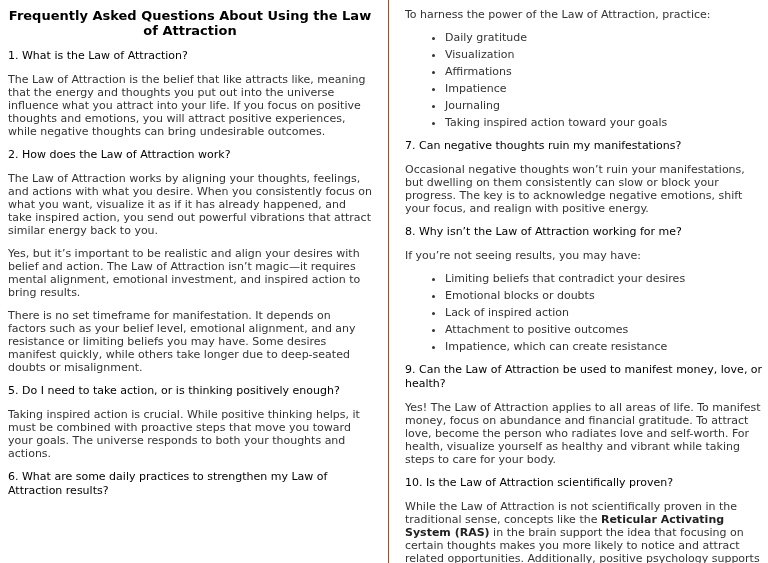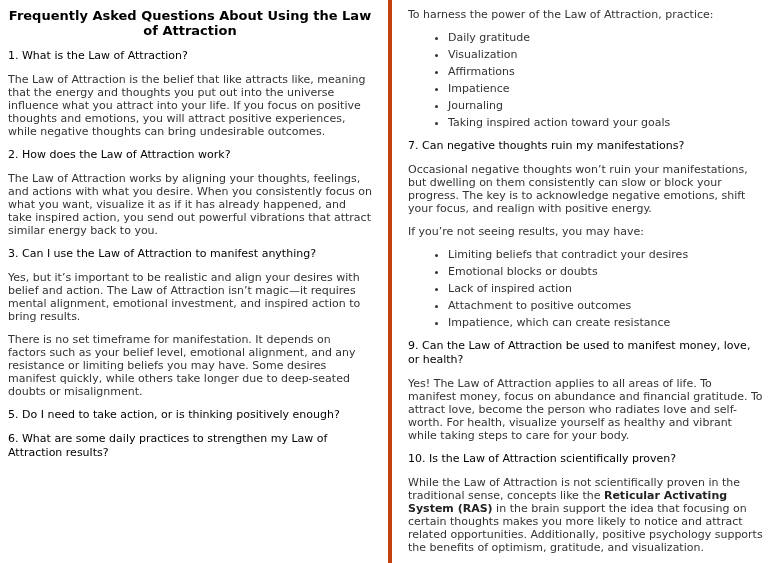--- a/index.html
+++ b/index.html
@@ -26,21 +26,21 @@
   .col {
     box-sizing: border-box;
     overflow: hidden;
   }
   .col-left {
     width: 388px;
     padding: 8px 16px 8px 8px;
   }
   .col-right {
     width: 380px;
-    border-left: 4px solid #c2410c;
+    border-left: 1px solid #c2410c;
     padding: 8px 5px 2px 16px;
   }
   h1 {
     font-size: 13px;
     line-height: 15px;
     font-weight: bold;
     color: #000000;
     margin: 0 0 11px 0;
     text-align: center;
   }
@@ -68,38 +68,39 @@
 </head>
 <body>
 
 <div class="page">
   <div class="col col-left" id="col-left">
       <h1>Frequently Asked Questions About Using the Law of Attraction</h1>
       <h2>1. What is the Law of Attraction?</h2>
       <p>The Law of Attraction is the belief that like attracts like, meaning that the energy and thoughts you put out into the universe influence what you attract into your life. If you focus on positive thoughts and emotions, you will attract positive experiences, while negative thoughts can bring undesirable outcomes.</p>
       <h2>2. How does the Law of Attraction work?</h2>
       <p>The Law of Attraction works by aligning your thoughts, feelings, and actions with what you desire. When you consistently focus on what you want, visualize it as if it has already happened, and take inspired action, you send out powerful vibrations that attract similar energy back to you.</p>
-      <h2>3. Can I use the Law of Attraction to manifest anything?</h2>
       <p>Yes, but it’s important to be realistic and align your desires with belief and action. The Law of Attraction isn’t magic—it requires mental alignment, emotional investment, and inspired action to bring results.</p>
       <p>There is no set timeframe for manifestation. It depends on factors such as your belief level, emotional alignment, and any resistance or limiting beliefs you may have. Some desires manifest quickly, while others take longer due to deep-seated doubts or misalignment.</p>
       <h2>5. Do I need to take action, or is thinking positively enough?</h2>
+      <p>Taking inspired action is crucial. While positive thinking helps, it must be combined with proactive steps that move you toward your goals. The universe responds to both your thoughts and actions.</p>
       <h2>6. What are some daily practices to strengthen my Law of Attraction results?</h2>
     </div>
   <div class="col col-right" id="col-right">
       <p>To harness the power of the Law of Attraction, practice:</p>
       <ul>
         <li>Daily gratitude</li>
         <li>Visualization</li>
         <li>Affirmations</li>
         <li>Impatience</li>
         <li>Journaling</li>
         <li>Taking inspired action toward your goals</li>
       </ul>
       <h2>7. Can negative thoughts ruin my manifestations?</h2>
       <p>Occasional negative thoughts won’t ruin your manifestations, but dwelling on them consistently can slow or block your progress. The key is to acknowledge negative emotions, shift your focus, and realign with positive energy.</p>
+      <h2>8. Why isn’t the Law of Attraction working for me?</h2>
       <p>If you’re not seeing results, you may have:</p>
       <ul>
         <li>Limiting beliefs that contradict your desires</li>
         <li>Emotional blocks or doubts</li>
         <li>Lack of inspired action</li>
         <li>Attachment to positive outcomes</li>
         <li>Impatience, which can create resistance</li>
       </ul>
       <h2>9. Can the Law of Attraction be used to manifest money, love, or health?</h2>
       <p>Yes! The Law of Attraction applies to all areas of life. To manifest money, focus on abundance and financial gratitude. To attract love, become the person who radiates love and self-worth. For health, visualize yourself as healthy and vibrant while taking steps to care for your body.</p>

